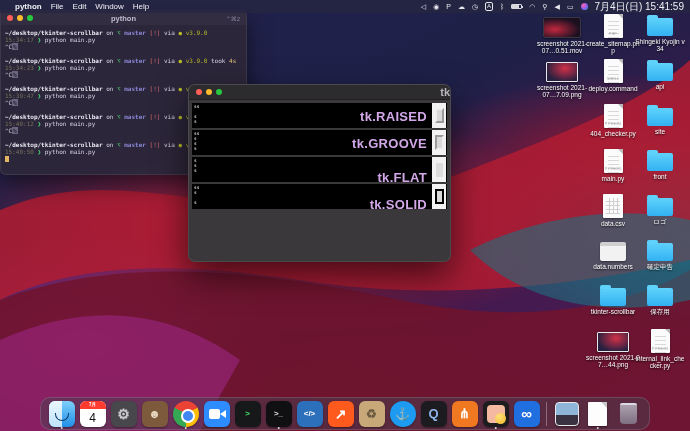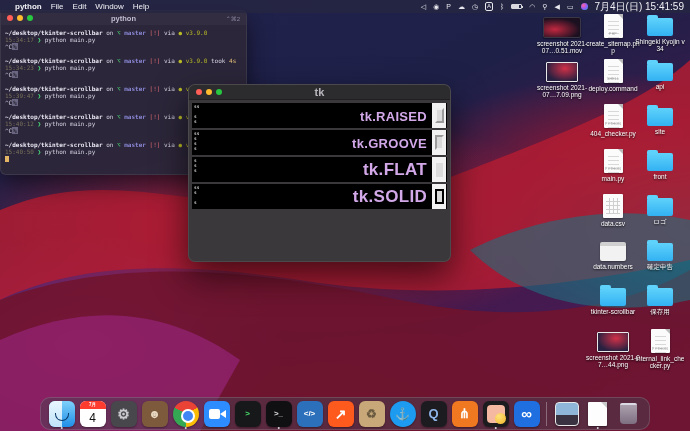--- a/index.html
+++ b/index.html
@@ -65,31 +65,31 @@
   .c-prompt { color:#4be37a; }
   .c-inv { background:#6a6580; color:#17141f; padding:0 1px; }
   .c-cursor { display:inline-block; width:4px; height:6px; background:#e5b566; vertical-align:middle; }
 
   
   #tkwin { position:absolute; left:188px; top:84px; width:263px; height:178px;
     background:#3a383b; border-radius:7px; box-shadow:0 14px 34px rgba(0,0,0,0.6);
     z-index:20; overflow:hidden; border:1px solid rgba(255,255,255,0.09); }
   #tkwin .titlebar { height:15px; background:#2c2b2e; display:flex; align-items:center;
     padding:0 7px; position:relative; border-bottom:1px solid #211f23; }
-  #tkwin .title { position:absolute; left:0; right:0; text-align:center; font-size:11px;
+  #tkwin .title { position:absolute; left:0; right:0; text-align:right; font-size:11px;
     color:#b9b7bd; font-weight:bold; }
   #tkwin .tk-body { padding:3px 3px; }
   .tk-row { position:relative; height:25px; background:#000; margin-bottom:2px; overflow:hidden; }
   .tk-items { position:absolute; left:2px; top:1px; font-size:4.5px; line-height:5px;
     color:#ededed; font-family:"DejaVu Sans Mono", monospace; }
   .tk-items div { min-height:5px; }
   .tk-label { position:absolute; right:20px; top:50%; transform:translateY(-50%);
     color:#d2a8e8; font-weight:bold; letter-spacing:0.3px; }
   .tk-label.lg { font-size:13px; }
-  .tk-label.md { font-size:17px; }
+  .tk-label.md { font-size:13px;margin-top:7px; }
   .tk-scrollbar { position:absolute; right:1px; top:0; bottom:0; width:14px; background:#f2f2f2;
     display:flex; align-items:center; justify-content:center; }
   .tk-thumb { width:9px; height:15px; background:#d9d9d9; }
   .relief-raised { border:2px outset #efefef; }
   .relief-sunken { border:2px inset #efefef; }
   .relief-flat   { border:none; width:7px; height:14px; background:#dcdcdc; }
   .relief-ridge  { border:3px ridge  #e6e6e6; }
   .relief-groove { border:3px groove #e6e6e6; }
   .relief-solid  { border:2px solid #000; }
 

